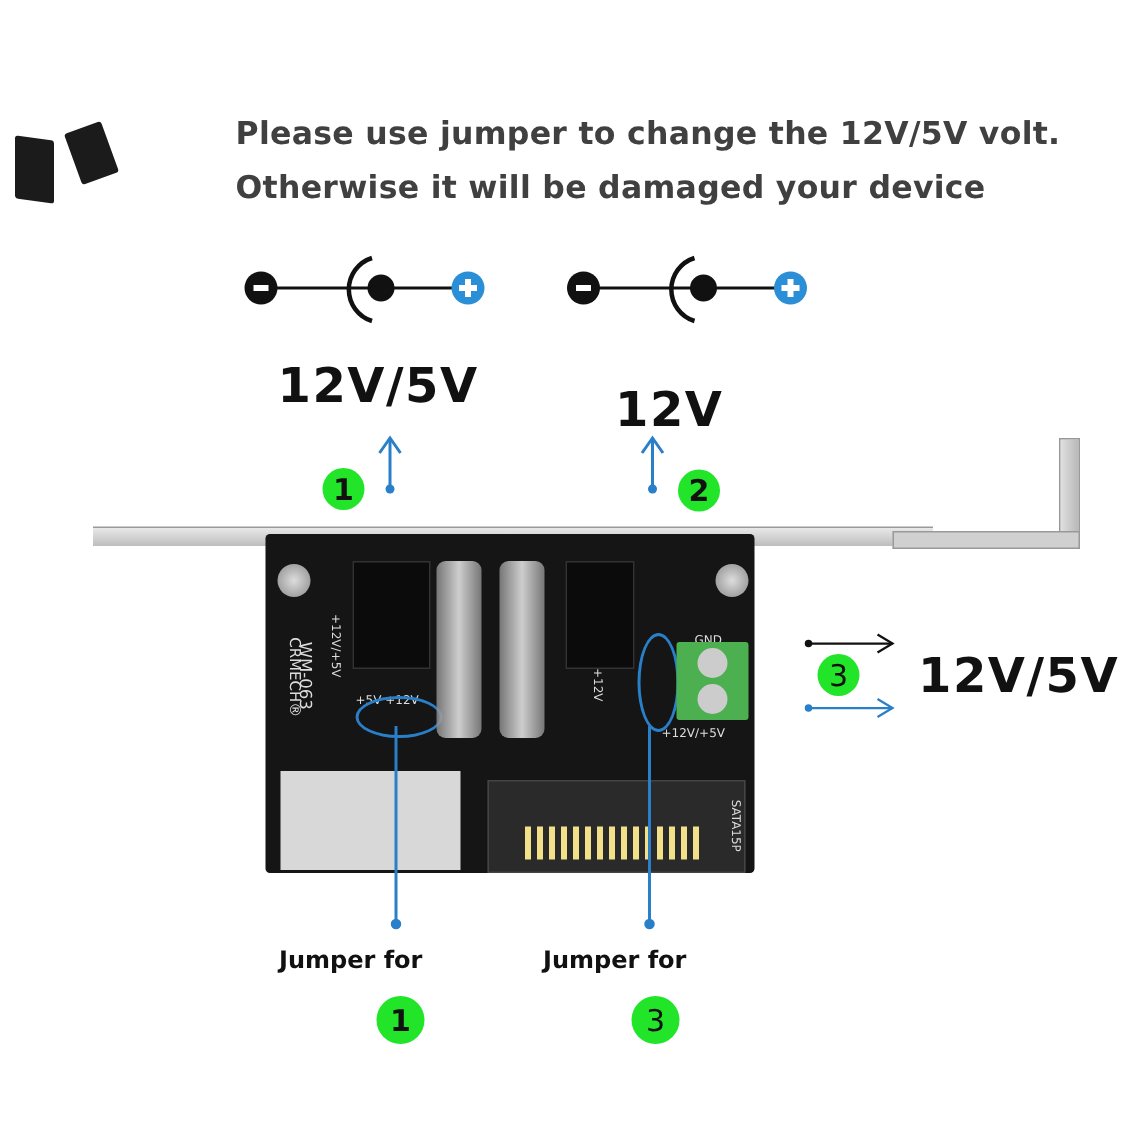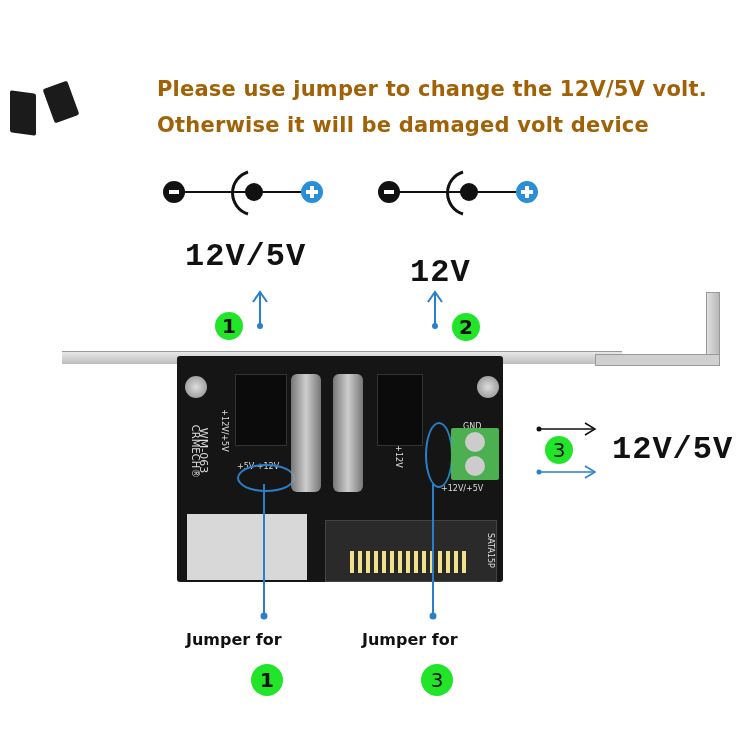--- a/index.html
+++ b/index.html
@@ -1,38 +1,38 @@
 <!DOCTYPE html>
 <html><head>
 <meta charset="utf-8">
 <style>
   html, body { margin:0; padding:0; background:#ffffff; }
   body { width:750px; height:750px; position:relative; overflow:hidden; font-family:"DejaVu Sans", sans-serif; }
   .abs { position:absolute; }
-  .instr { left:157px; font-size:21px; font-weight:bold; color:#a16207; letter-spacing:0.2px; white-space:nowrap; }
-  .big { font-weight:bold; color:#111; font-size:32px; white-space:nowrap; letter-spacing:1px;font-family:Liberation Mono, monospace; }
+  .instr { left:157px; font-size:21px; font-weight:bold; color:#404040; letter-spacing:0.2px; white-space:nowrap; }
+  .big { font-weight:bold; color:#111; font-size:32px; white-space:nowrap; letter-spacing:1px; }
   .badge { width:28px; height:28px; border-radius:50%; background:#22e52a; color:#111; font-weight:bold; font-size:20px; text-align:center; line-height:28px; }
   .badge.light { font-weight:normal; }
   .jlabel { font-size:16px; font-weight:bold; color:#111; white-space:nowrap; }
   .pcb { left:177px; top:356px; width:326px; height:226px; background:#151515; border-radius:3px; }
   .bracket { left:62px; top:351px; width:560px; height:12px; background:linear-gradient(#e8e8e8,#bdbdbd); border-top:1px solid #999; }
   .bracket-up { left:706px; top:292px; width:12px; height:72px; background:linear-gradient(90deg,#e0e0e0,#b8b8b8); border:1px solid #999; }
   .bracket-bot { left:595px; top:354px; width:123px; height:10px; background:#d0d0d0; border:1px solid #999;}
   .silk { color:#ddd; font-size:8px; white-space:nowrap; }
 </style>
 </head>
 <body>
 
 <div class="abs" style="left:8px;top:82px;width:70px;height:60px;">
   <div class="abs" style="left:2px;top:10px;width:26px;height:42px;background:#1b1b1b;transform:skewY(8deg);border-radius:2px;"></div>
   <div class="abs" style="left:40px;top:2px;width:26px;height:36px;background:#1b1b1b;transform:rotate(-20deg);border-radius:2px;"></div>
 </div>
 
 <div class="abs instr" style="top:77px;">Please use jumper to change the 12V/5V volt.</div>
-<div class="abs instr" style="top:113px;">Otherwise it will be damaged volt device</div>
+<div class="abs instr" style="top:113px;">Otherwise it will be damaged your device</div>
 
 <svg class="abs" style="left:160px;top:168px;" width="170" height="50">
   <line x1="14" y1="24" x2="150" y2="24" stroke="#111" stroke-width="2"></line>
   <circle cx="14" cy="24" r="11" fill="#111"></circle>
     <rect x="9" y="22" width="10" height="4" fill="#fff"></rect>
   <path d="M88 4 A22 22 0 0 0 88 46" fill="none" stroke="#111" stroke-width="3"></path>
   <circle cx="94" cy="24" r="9" fill="#111"></circle>
   <circle cx="152" cy="24" r="11" fill="#2a8fd6"></circle>
     <rect x="146" y="22" width="12" height="4" fill="#fff"></rect>
     <rect x="150" y="18" width="4" height="12" fill="#fff"></rect>

